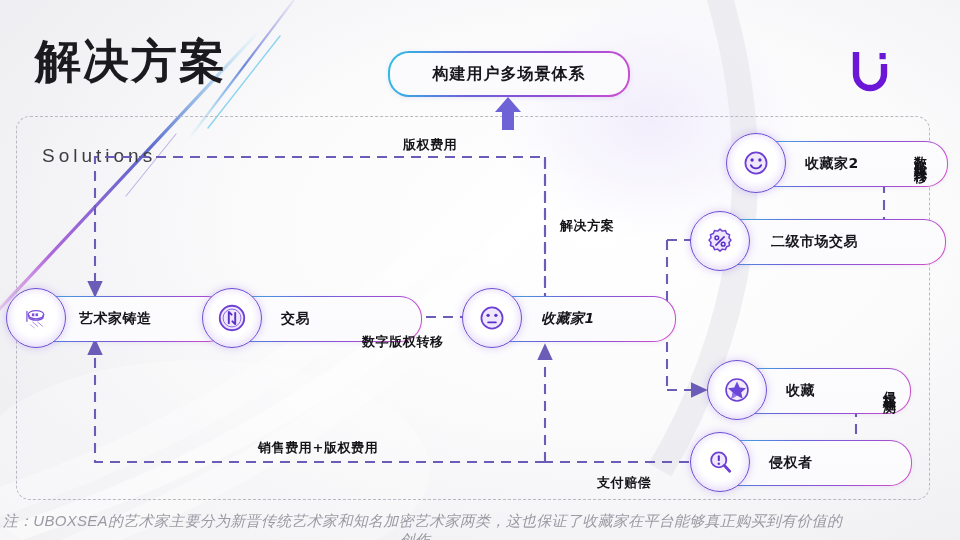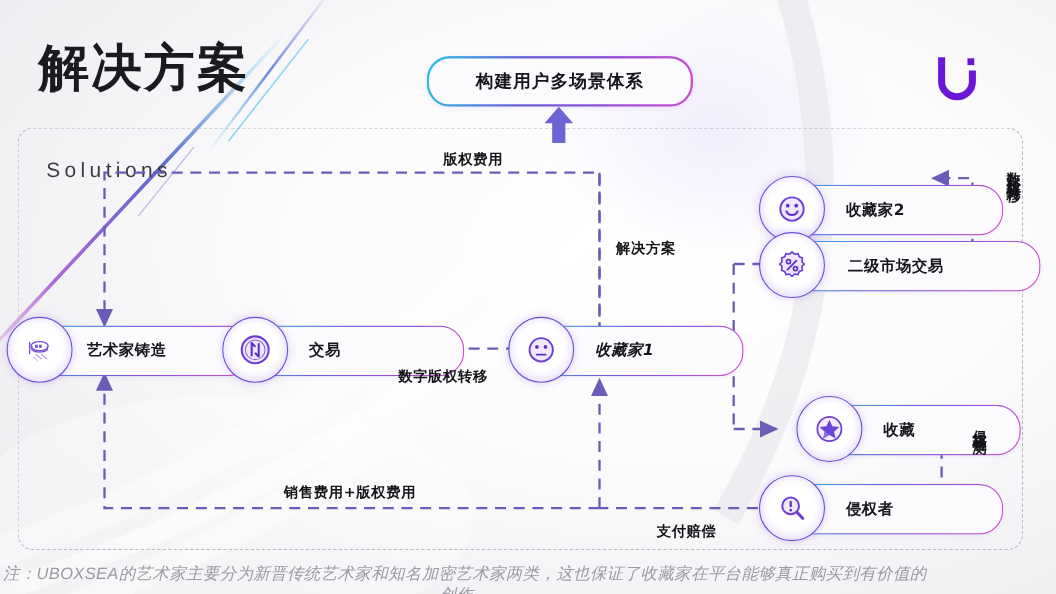--- a/index.html
+++ b/index.html
@@ -226,21 +226,21 @@
       <svg viewBox="0 0 34 34" width="30" height="30">
         <circle cx="17" cy="17" r="12" fill="#efe8fc" stroke="#6d3fd4" stroke-width="2"></circle>
         <circle cx="12.6" cy="14" r="1.9" fill="#5a2fc9"></circle>
         <circle cx="21.4" cy="14" r="1.9" fill="#5a2fc9"></circle>
         <rect x="11.6" y="21" width="10.8" height="2" rx="1" fill="#5a2fc9"></rect>
       </svg>
     </div>
     <span class="lbl">收藏家1</span>
   </div>
 
-  <div class="node" style="left:706px;top:141px;width:142px;padding-left:62px;margin-top:27px;">
+  <div class="node" style="left:742px;top:141px;width:142px;padding-left:62px;">
     <div class="ico">
       <svg viewBox="0 0 34 34" width="30" height="30">
         <circle cx="17" cy="17" r="12" fill="#efe8fc" stroke="#6d3fd4" stroke-width="2"></circle>
         <circle cx="12.6" cy="13.6" r="1.9" fill="#5a2fc9"></circle>
         <circle cx="21.4" cy="13.6" r="1.9" fill="#5a2fc9"></circle>
         <path d="M11.2 19.4 A6.4 6.4 0 0 0 22.8 19.4" fill="none" stroke="#5a2fc9" stroke-width="2.1" stroke-linecap="round"></path>
       </svg>
     </div>
     <span class="lbl">收藏家2</span>
   </div>
@@ -250,21 +250,21 @@
       <svg viewBox="0 0 34 34" width="30" height="30">
         <path d="M17 3.5 l2.7 2.3 3.5-.6 1.3 3.3 3.3 1.3-.6 3.5 2.3 2.7-2.3 2.7.6 3.5-3.3 1.3-1.3 3.3-3.5-.6-2.7 2.3-2.7-2.3-3.5.6-1.3-3.3-3.3-1.3.6-3.5-2.3-2.7 2.3-2.7-.6-3.5 3.3-1.3 1.3-3.3 3.5.6z" fill="#efe8fc" stroke="#6d3fd4" stroke-width="1.7" stroke-linejoin="round"></path>
         <circle cx="13.4" cy="13.4" r="2.1" fill="none" stroke="#5a2fc9" stroke-width="1.7"></circle>
         <circle cx="20.6" cy="20.6" r="2.1" fill="none" stroke="#5a2fc9" stroke-width="1.7"></circle>
         <path d="M21.6 12.4 L12.4 21.6" stroke="#5a2fc9" stroke-width="1.9" stroke-linecap="round"></path>
       </svg>
     </div>
     <span class="lbl">二级市场交易</span>
   </div>
 
-  <div class="node" style="left:740px;top:368px;width:124px;padding-left:62px;">
+  <div class="node" style="left:723px;top:368px;width:124px;padding-left:62px;">
     <div class="ico">
       <svg viewBox="0 0 34 34" width="30" height="30">
         <circle cx="17" cy="17" r="12.4" fill="#f2ecfd" stroke="#6d3fd4" stroke-width="1.8"></circle>
         <path d="M17 7.4 L20.1 14.2 L27.2 14.9 L21.8 19.8 L23.4 26.8 L17 23.2 L10.6 26.8 L12.2 19.8 L6.8 14.9 L13.9 14.2 Z" fill="#6b46d8"></path>
         <path d="M17 23.2 L10.6 26.8 L12.2 19.8 Z" fill="#8f74e6"></path>
       </svg>
     </div>
     <span class="lbl">收藏</span>
   </div>
 

